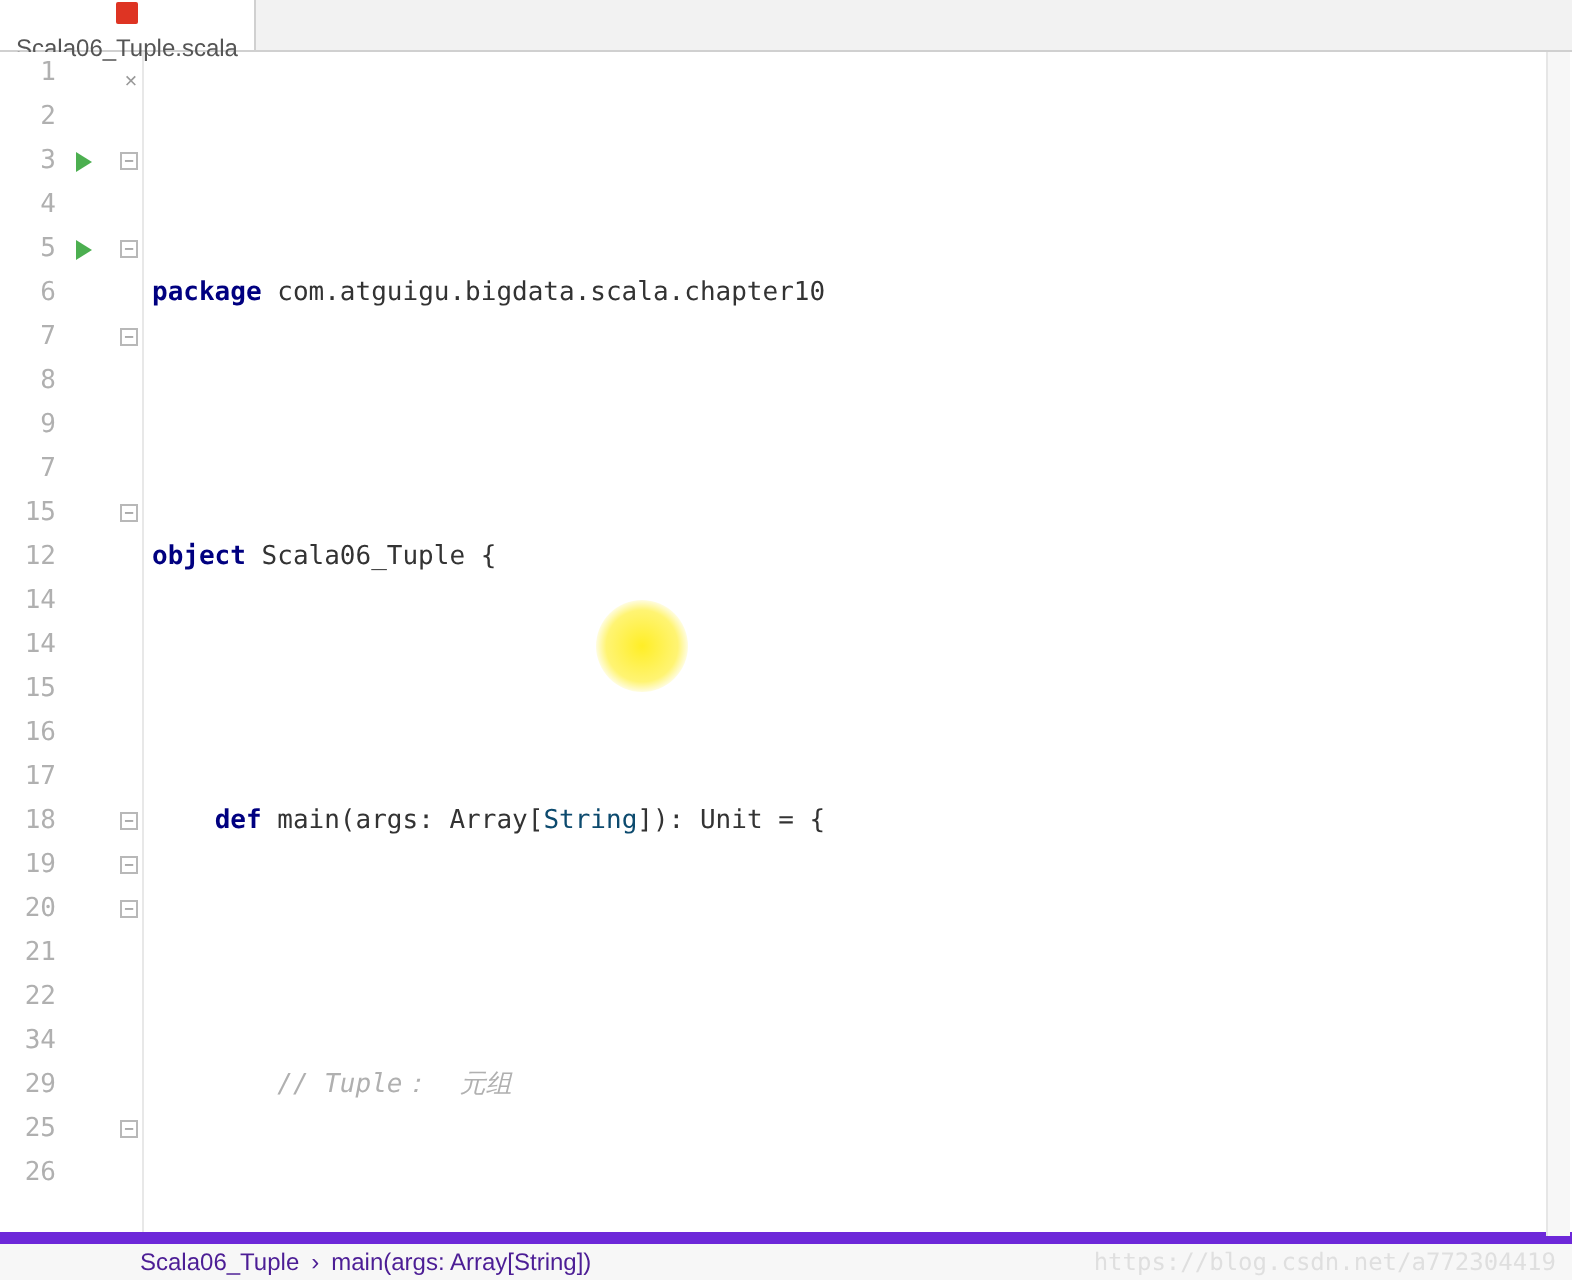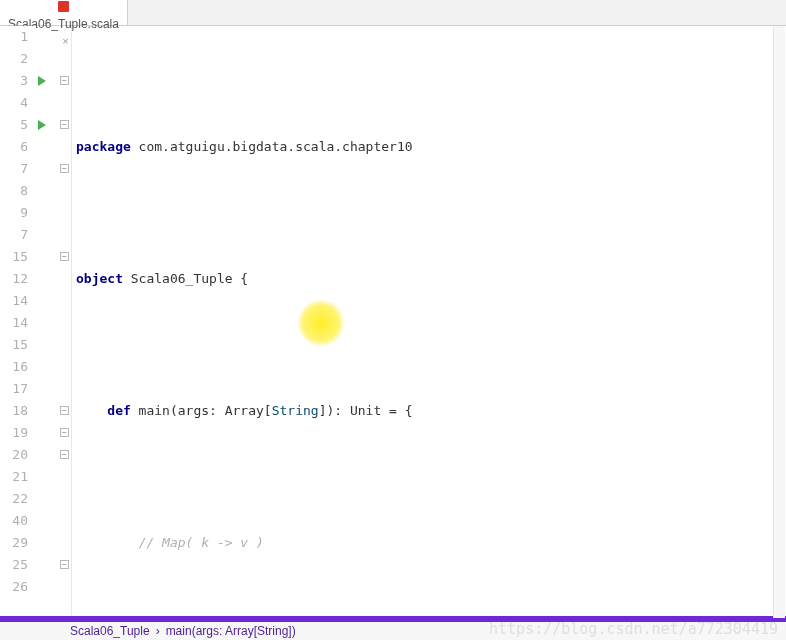--- a/index.html
+++ b/index.html
@@ -123,21 +123,21 @@
     display: flex;
     align-items: center;
     padding-left: 70px;
     gap: 6px;
   }
   .watermark {
     position: absolute;
     right: 8px;
     bottom: 4px;
     color: rgba(150,150,150,0.25);
-    font-size: 15px;
+    font-size: 12px;
     pointer-events: none;
   }
   .scrollbar {
     position: absolute;
     right: 1px;
     top: 26px;
     bottom: 24px;
     width: 12px;
     background: #f7f7f7;
     border-left: 1px solid #e6e6e6;
@@ -175,21 +175,21 @@
       <div>14</div>
       <div>14</div>
       <div>15</div>
       <div>16</div>
       <div>17</div>
       <div>18</div>
       <div>19</div>
       <div>20</div>
       <div>21</div>
       <div>22</div>
-      <div>40</div>
+      <div>34</div>
       <div>29</div>
       <div>25</div>
       <div>26</div>
     </div>
   <div class="marker-col" id="markers">
       <div class="marker" style="top: 50px;"></div>
       <div class="marker" style="top: 94px;"></div>
     </div>
   <div class="fold-col" id="folds">
       <div class="fold" style="top: 50px;">−</div>
@@ -204,21 +204,21 @@
   <div class="code">
     <div class="hl-line" id="hl" style="top: 286px;"></div>
     <div class="spotlight" id="spot" style="top: 274px; left: 226px;"></div>
 
     <div class="code-line"><span class="kw">package</span><span> com.atguigu.bigdata.scala.chapter10</span></div>
     <div class="code-line"></div>
     <div class="code-line"><span class="kw">object</span><span> Scala06_Tuple {</span></div>
     <div class="code-line"></div>
     <div class="code-line">    <span class="kw">def</span><span> main(args: Array[</span><span class="type">String</span><span>]): Unit = {</span></div>
     <div class="code-line"></div>
-    <div class="code-line">        <span class="cmt">// Map( k -&gt; v )</span></div>
+    <div class="code-line">        <span class="cmt">// Tuple：  元组</span></div>
     
     
     
     
     
     
     
     
     
     

